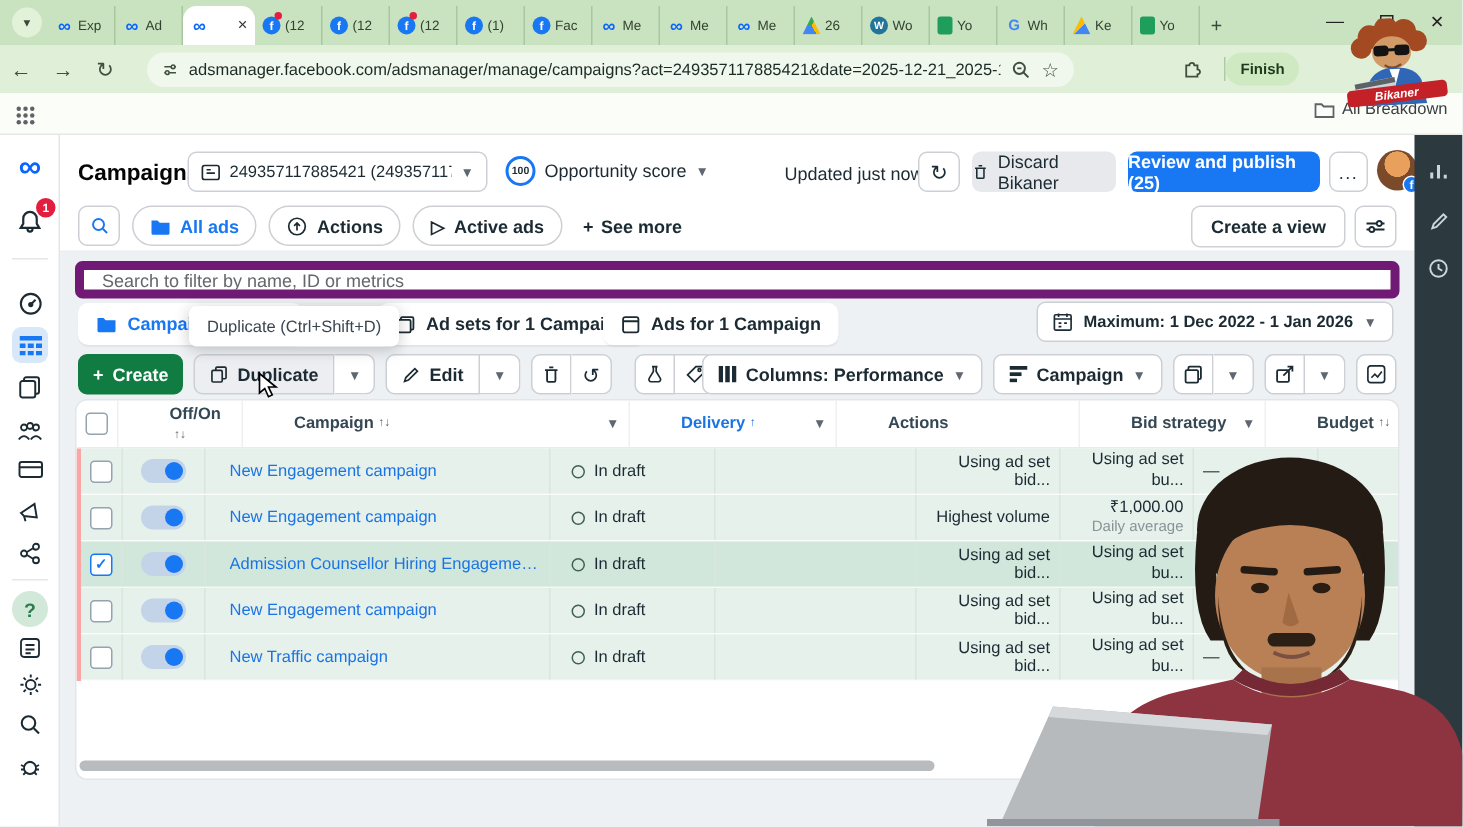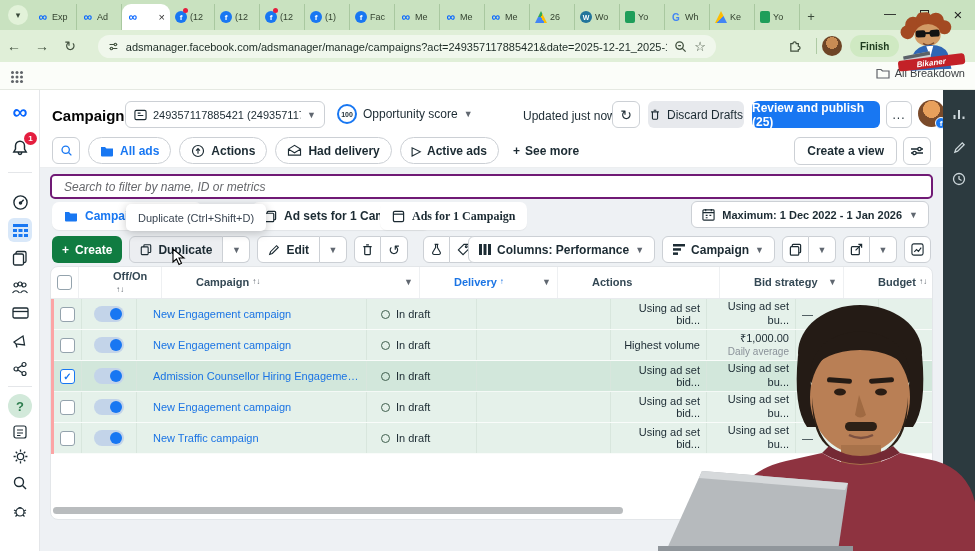--- a/index.html
+++ b/index.html
@@ -74,21 +74,21 @@
   .fb-badge { position:absolute; right:-2px; bottom:-2px; width:12px; height:12px; background:#1877f2; border-radius:50%; color:#fff; font-size:8px; font-weight:bold; display:flex; align-items:center; justify-content:center; border:1px solid #fff; }
 
   .filter-row { position:absolute; left:12px; top:47px; display:flex; gap:8px; align-items:center; }
   .search-sq { width:28px; height:27px; }
   .chip { height:27px; border:1px solid #ccd0d5; border-radius:15px; background:#fff; display:flex; align-items:center; gap:6px; padding:0 11px; font-size:12px; color:#1c2b33; font-weight:bold; }
   .chip.active-chip { color:#1877f2; }
   .see-more { display:flex; align-items:center; gap:5px; font-size:12px; font-weight:bold; color:#1c2b33; padding:0 6px; }
   .create-view-btn { position:absolute; right:46px; top:47px; height:28px; padding:0 12px; font-weight:bold; }
   .sliders-btn { position:absolute; right:12px; top:47px; width:28px; height:28px; }
 
-  .search-input { position:absolute; left:10px; right:10px; top:84px; height:25px; border:2px solid #701a75; border-radius:5px; background:#fff; font-size:12px; color:#1c2b33; padding:0 12px; font-family:"Liberation Sans",sans-serif;font-style:italic; }
+  .search-input { position:absolute; left:10px; right:10px; top:84px; height:25px; border:6px solid #701a75; border-radius:5px; background:#fff; font-size:12px; color:#1c2b33; padding:0 12px; font-family:"Liberation Sans",sans-serif; }
   .search-input::placeholder { color:#65676b; }
 
   .level-tab { position:absolute; top:112px; height:28px; background:#fff; border-radius:7px; display:flex; align-items:center; gap:7px; padding:0 12px; font-size:12px; font-weight:bold; color:#1c2b33; box-shadow:0 1px 1px rgba(0,0,0,.05); }
   .level-tab.active-level { color:#1877f2; }
   .date-pill { position:absolute; right:14px; top:111px; height:27px; background:#fff; border:1px solid #ccd0d5; border-radius:6px; display:flex; align-items:center; gap:7px; padding:0 10px; font-size:11px; font-weight:bold; color:#1c2b33; }
 
   .toolbar { position:absolute; left:12px; top:146px; display:flex; gap:7px; align-items:center; }
   .tb-btn { height:27px; padding:0 10px; font-weight:bold; }
   .btn-group { display:flex; }
   .btn-group .btn:first-child { border-radius:6px 0 0 6px; }
@@ -240,21 +240,21 @@
     </span>
     <span class="addr-ic">☆</span>
   </div>
   <div style="position:absolute; left:788px; top:8px;">
     <svg class="ic" width="15" height="15" viewBox="0 0 16 16" fill="none" stroke="#41503e" stroke-width="1.3">
         <path d="M3,6 h2.2 a1.8,1.8 0 1 1 3.6,0 H11 v2.8 a1.8,1.8 0 1 1 0,3.6 V14 H3 z"></path>
       </svg>
   </div>
   <div class="chrome-divider" style="position:absolute; left:812px; top:8px;"></div>
   <div class="chrome-avatar" style="position:absolute; left:822px; top:6px;"></div>
-  <div class="finish-pill" style="position:absolute; left:850px; top:5px;">Finish</div>
+  <div class="finish-pill" style="position:absolute; left:817px; top:5px;">Finish</div>
 </div>
 
 <div class="chrome-bookmarks">
   <span class="apps-grid"></span>
   <div class="all-bookmarks">
     <svg class="ic" width="14" height="12" viewBox="0 0 14 12" fill="none" stroke="#5f6368" stroke-width="1.2">
         <path d="M1,2.5 h4 l1.5,1.5 H13 v7 H1 z"></path>
       </svg>
     <span>All Breakdown</span>
   </div>
@@ -394,21 +394,21 @@
   <div class="updated">Updated just now</div>
 
   <div class="btn refresh-btn">
       <span>↻</span>
     </div>
 
   <div class="btn flat discard-btn">
     <svg class="ic" width="12" height="13" viewBox="0 0 14 14" fill="none" stroke="#1c2b33" stroke-width="1.3">
         <path d="M2.5,4 h9 M4,4 v7.5 a1,1 0 0 0 1,1 h4 a1,1 0 0 0 1,-1 V4 M5.5,2 h3"></path>
       </svg>
-    <span>Discard Drafts</span>
+    <span>Discard Bikaner</span>
   </div>
 
   <div class="btn primary review-btn">
       <span>Review and publish (25)</span>
     </div>
 
   <div class="btn more-hdr-btn">
       <span>...</span>
     </div>
 
@@ -430,26 +430,20 @@
       <span>All ads</span>
     </div>
     <div class="chip">
       <svg class="ic" width="14" height="14" viewBox="0 0 16 16" fill="none" stroke="#1c2b33" stroke-width="1.3">
           <circle cx="8" cy="8" r="6.3"></circle>
           <path d="M8,11 V5.5 M5.8,7.5 L8,5.3 L10.2,7.5"></path>
         </svg>
       <span>Actions</span>
     </div>
     <div class="chip">
-      <svg class="ic" width="15" height="13" viewBox="0 0 16 14" fill="none" stroke="#1c2b33" stroke-width="1.2">
-          <path d="M1.5,5.5 L8,1.5 L14.5,5.5 V12 H1.5 z M1.5,5.5 L8,9.5 L14.5,5.5"></path>
-        </svg>
-      <span>Had delivery</span>
-    </div>
-    <div class="chip">
       <span style="font-size:12px;">▷</span>
       <span>Active ads</span>
     </div>
     <div class="see-more">
       <span>+</span>
       <span>See more</span>
     </div>
   </div>
 
   <div class="btn create-view-btn">
@@ -471,21 +465,21 @@
       </svg>
     <span>Campaigns</span>
   </div>
   <div class="level-tab" style="left:212px;">
     <svg class="ic" width="13" height="13" viewBox="0 0 14 14" fill="none" stroke="#1c2b33" stroke-width="1.3">
         <rect x="3.5" y="1.5" width="9" height="9" rx="1"></rect>
         <rect x="1.5" y="3.5" width="9" height="9" rx="1" fill="#fff"></rect>
       </svg>
     <span>Ad sets for 1 Campaign</span>
   </div>
-  <div class="level-tab" style="left:340px;font-family:Liberation Serif, serif;">
+  <div class="level-tab" style="left:362px;">
     <svg class="ic" width="13" height="13" viewBox="0 0 14 14" fill="none" stroke="#1c2b33" stroke-width="1.3">
         <rect x="1.5" y="1.5" width="11" height="11" rx="1.5"></rect>
         <path d="M1.5,4.5 h11"></path>
       </svg>
     <span>Ads for 1 Campaign</span>
   </div>
 
   <div class="date-pill">
     <svg class="ic" width="13" height="13" viewBox="0 0 14 14" fill="none" stroke="#1c2b33" stroke-width="1.2">
         <rect x="1" y="2" width="12" height="11" rx="1"></rect>

